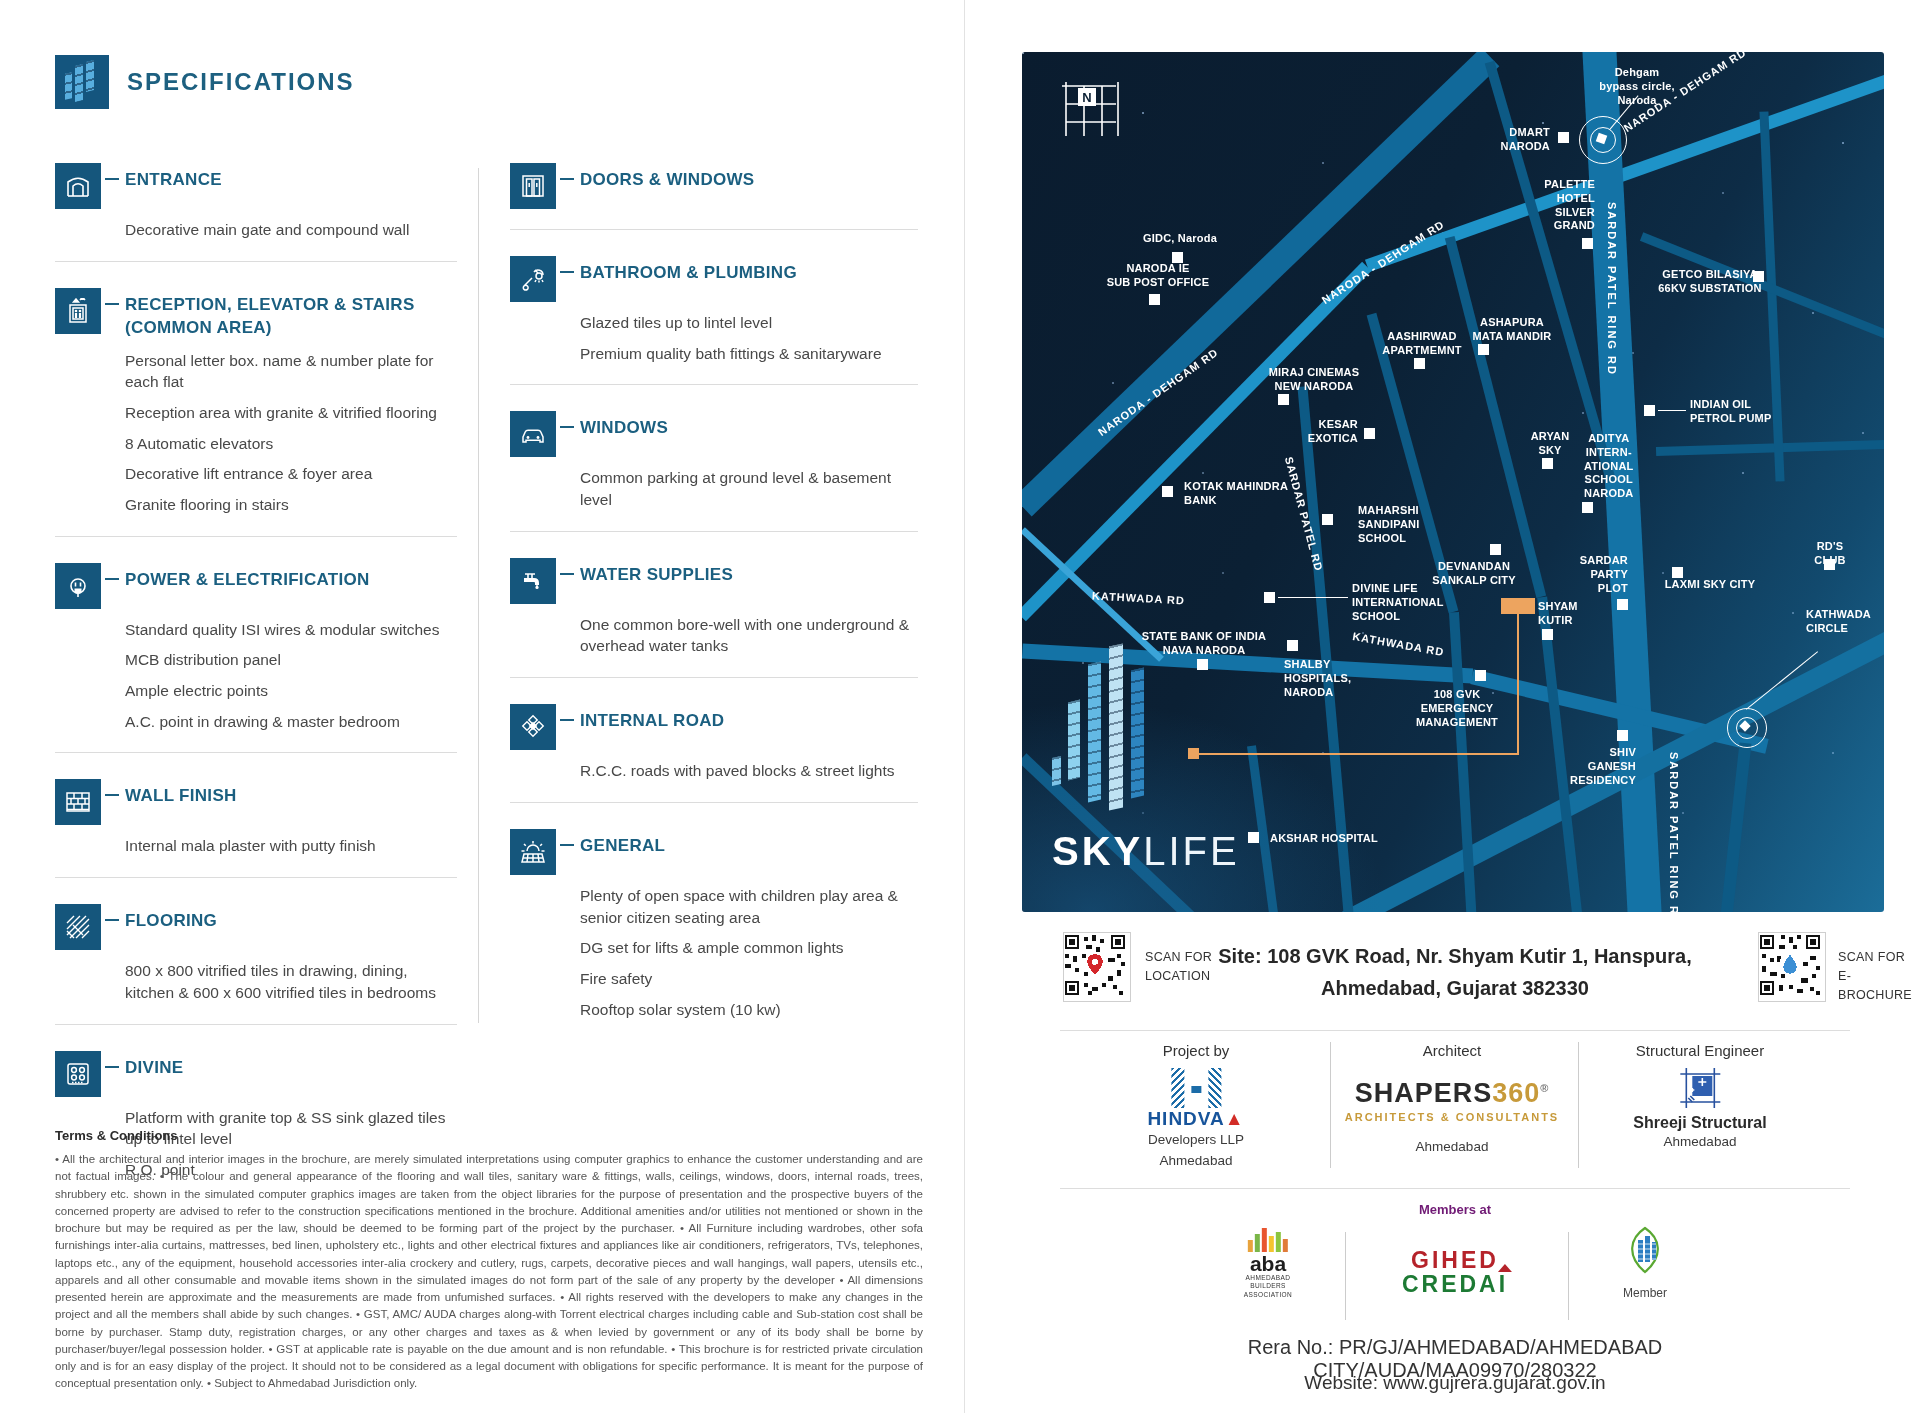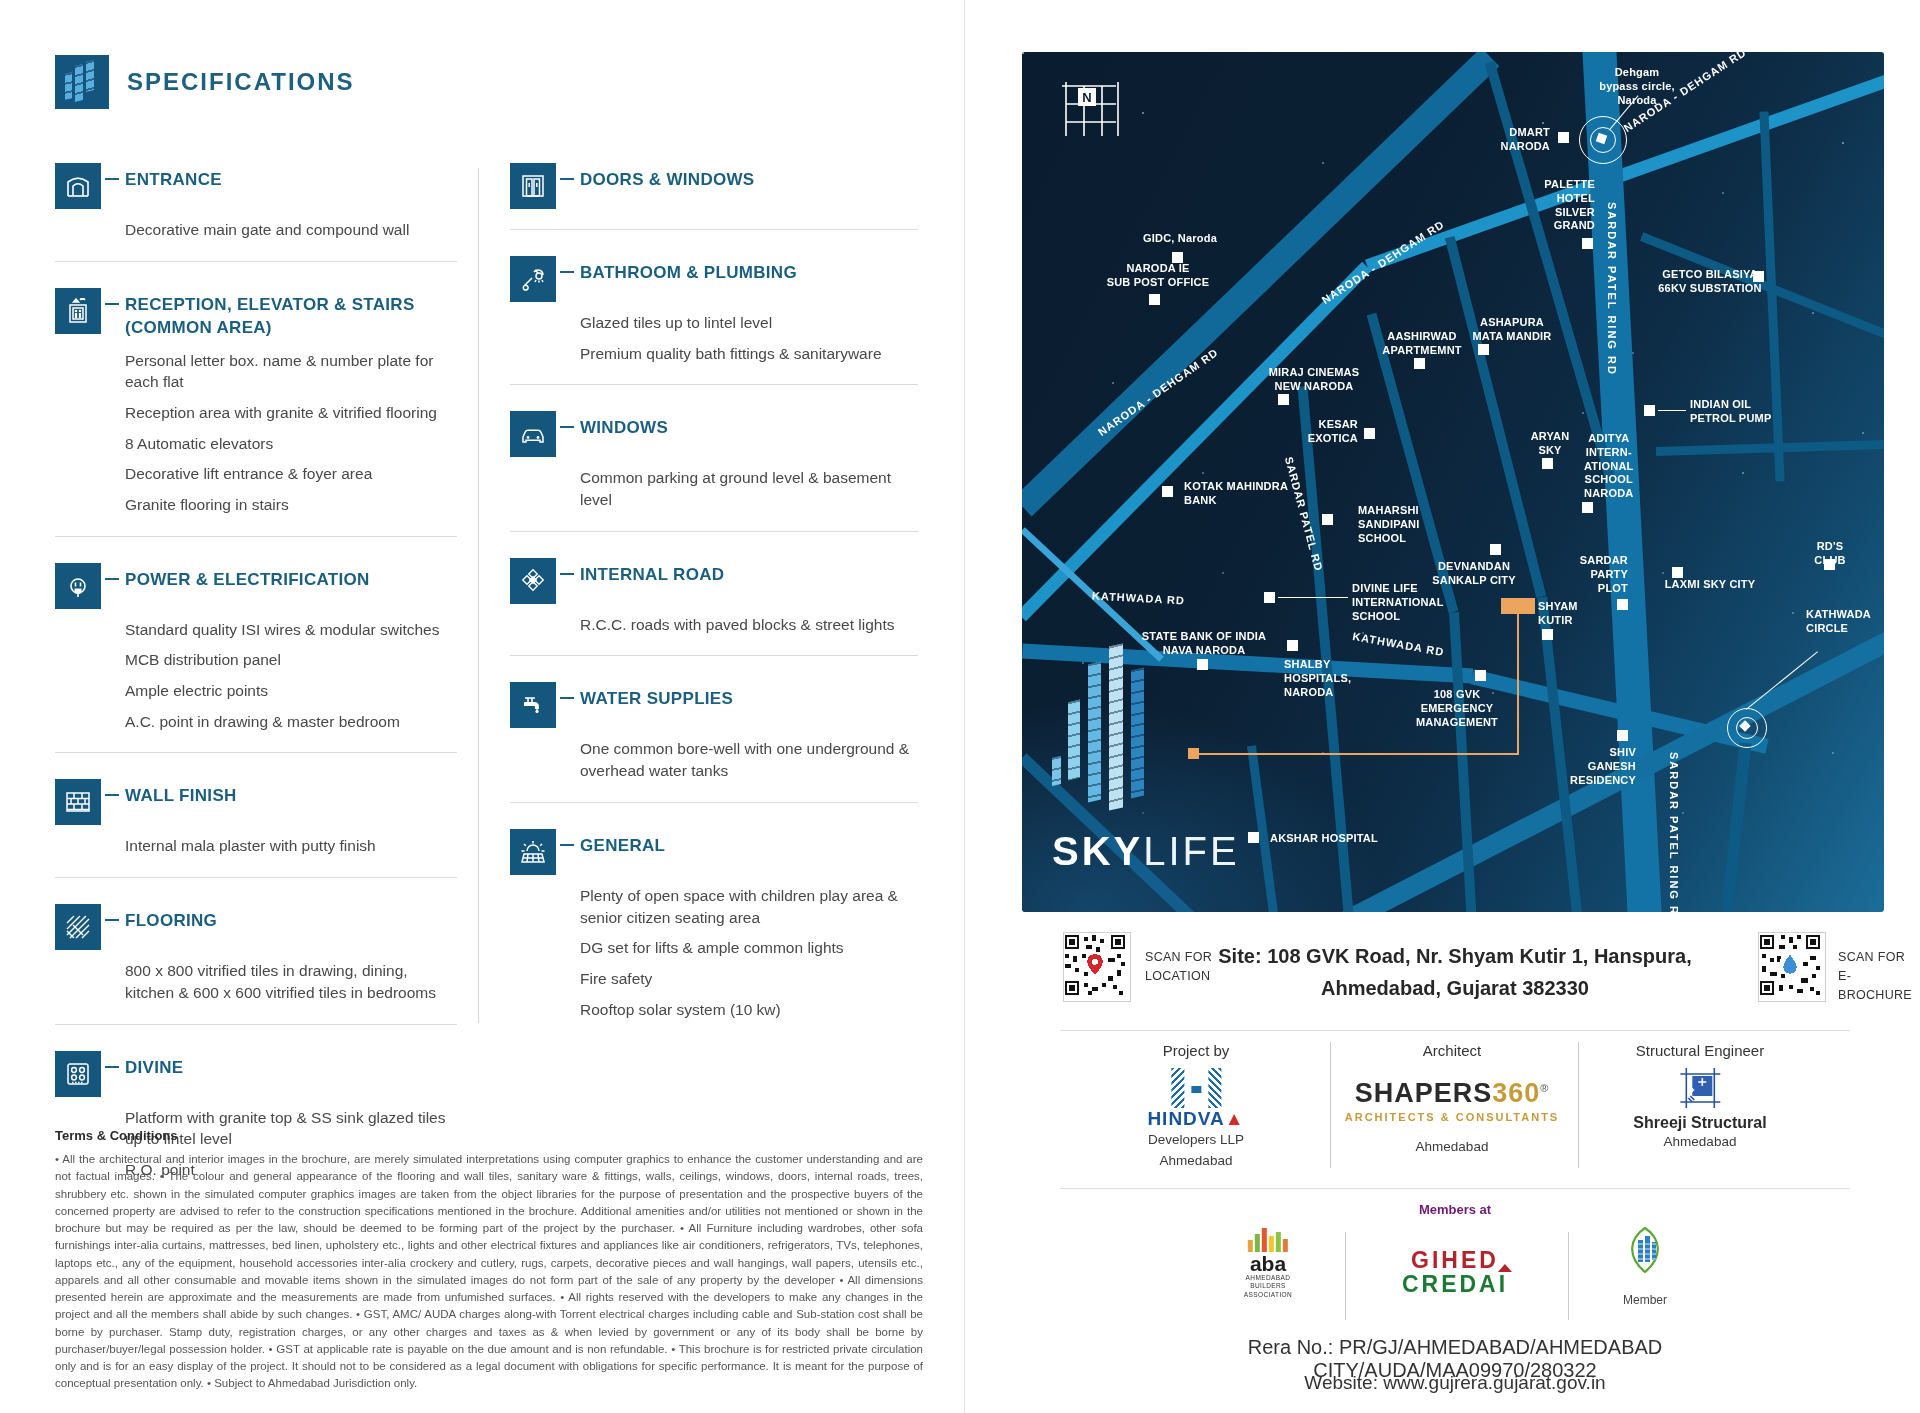--- a/index.html
+++ b/index.html
@@ -78,21 +78,21 @@
   .aba{position:absolute;transform:translateX(-50%);text-align:center;}
   .aba .bars{display:flex;align-items:flex-end;justify-content:center;gap:2px;height:24px;}
   .aba .bars i{display:block;width:5px;}
   .aba .word{font-size:21px;font-weight:700;color:#1e1e1e;line-height:1;margin-top:1px;}
   .aba .sub{font-size:6.5px;color:#333;line-height:1.3;letter-spacing:.4px;}
   .gihed{position:absolute;transform:translateX(-50%);text-align:center;}
   .gihed .g1{font-size:23px;font-weight:700;color:#b5232a;letter-spacing:3px;line-height:1.05;}
   .gihed .g2{font-size:23px;font-weight:700;color:#1d7a34;letter-spacing:3px;line-height:1.05;position:relative;}
   .gihed .caret{position:absolute;top:-8px;left:96px;width:0;height:0;border-left:7px solid transparent;border-right:7px solid transparent;border-bottom:8px solid #b5232a;}
   .leafm{position:absolute;transform:translateX(-50%);text-align:center;}
-  .leafm .lbl{font-size:12px;color:#444;margin-top:7px;}
+  .leafm .lbl{font-size:12px;color:#444;margin-top:0;}
   .rera{position:absolute;left:1455px;transform:translateX(-50%);text-align:center;font-size:20px;color:#333;}
 </style>
 </head>
 <body>
 
 <div class="fold"></div>
 
 <div class="hdr">
   <div class="hdr-logo">
     <div class="hl-col" style="left:10px;top:18px;width:7px;height:26px;"></div>
@@ -282,51 +282,51 @@
     </div>
     <div class="sec-body">
       <p>Common parking at ground level &amp; basement level</p>
     </div>
     <hr class="sep">
   </div>
 
   <div>
     <div class="sec-head">
       <div class="spec-icon">
+        <svg width="26" height="26" viewBox="0 0 26 26" fill="none" stroke="#fff" stroke-width="1.6">
+            <path d="M4 10 h10 q5 0 5 5 v2 h-4 v-2 q0-1-1-1 H4 z" fill="#fff" stroke="none"></path>
+            <path d="M8 10 V6 h4 V10 M5 6 h10"></path>
+            <path d="M17 21 q-1.6 0-1.6-1.6 q0-1 1.6-3 q1.6 2 1.6 3 q0 1.6-1.6 1.6" fill="#fff" stroke="none"></path>
+          </svg>
+      </div>
+      <div class="tick"></div>
+      <h3 class="sec-title pre">WATER SUPPLIES</h3>
+    </div>
+    <div class="sec-body">
+      <p>One common bore-well with one underground &amp; overhead water tanks</p>
+    </div>
+    <hr class="sep">
+  </div>
+
+  <div>
+    <div class="sec-head">
+      <div class="spec-icon">
         <svg width="26" height="26" viewBox="0 0 26 26" fill="none" stroke="#fff" stroke-width="1.4">
             <rect x="10" y="3" width="6" height="6" transform="rotate(45 13 6)"></rect>
             <rect x="4" y="9" width="6" height="6" transform="rotate(45 7 12)"></rect>
             <rect x="16" y="9" width="6" height="6" transform="rotate(45 19 12)"></rect>
             <rect x="10" y="15" width="6" height="6" transform="rotate(45 13 18)"></rect>
             <rect x="10" y="9" width="6" height="6" transform="rotate(45 13 12)" fill="#fff" stroke="none"></rect>
           </svg>
       </div>
       <div class="tick"></div>
       <h3 class="sec-title pre">INTERNAL ROAD</h3>
     </div>
     <div class="sec-body">
       <p>R.C.C. roads with paved blocks &amp; street lights</p>
-    </div>
-    <hr class="sep">
-  </div>
-
-  <div>
-    <div class="sec-head">
-      <div class="spec-icon">
-        <svg width="26" height="26" viewBox="0 0 26 26" fill="none" stroke="#fff" stroke-width="1.6">
-            <path d="M4 10 h10 q5 0 5 5 v2 h-4 v-2 q0-1-1-1 H4 z" fill="#fff" stroke="none"></path>
-            <path d="M8 10 V6 h4 V10 M5 6 h10"></path>
-            <path d="M17 21 q-1.6 0-1.6-1.6 q0-1 1.6-3 q1.6 2 1.6 3 q0 1.6-1.6 1.6" fill="#fff" stroke="none"></path>
-          </svg>
-      </div>
-      <div class="tick"></div>
-      <h3 class="sec-title pre">WATER SUPPLIES</h3>
-    </div>
-    <div class="sec-body">
-      <p>One common bore-well with one underground &amp; overhead water tanks</p>
     </div>
     <hr class="sep">
   </div>
 
   <div>
     <div class="sec-head">
       <div class="spec-icon">
         <svg width="26" height="26" viewBox="0 0 26 26" fill="none" stroke="#fff" stroke-width="1.5">
             <path d="M7 12 a6 6 0 0 1 12 0"></path>
             <path d="M13 2 v2.5 M4 5 l1.8 1.8 M22 5 l-1.8 1.8 M1.5 12 h3 M21.5 12 h3"></path>

